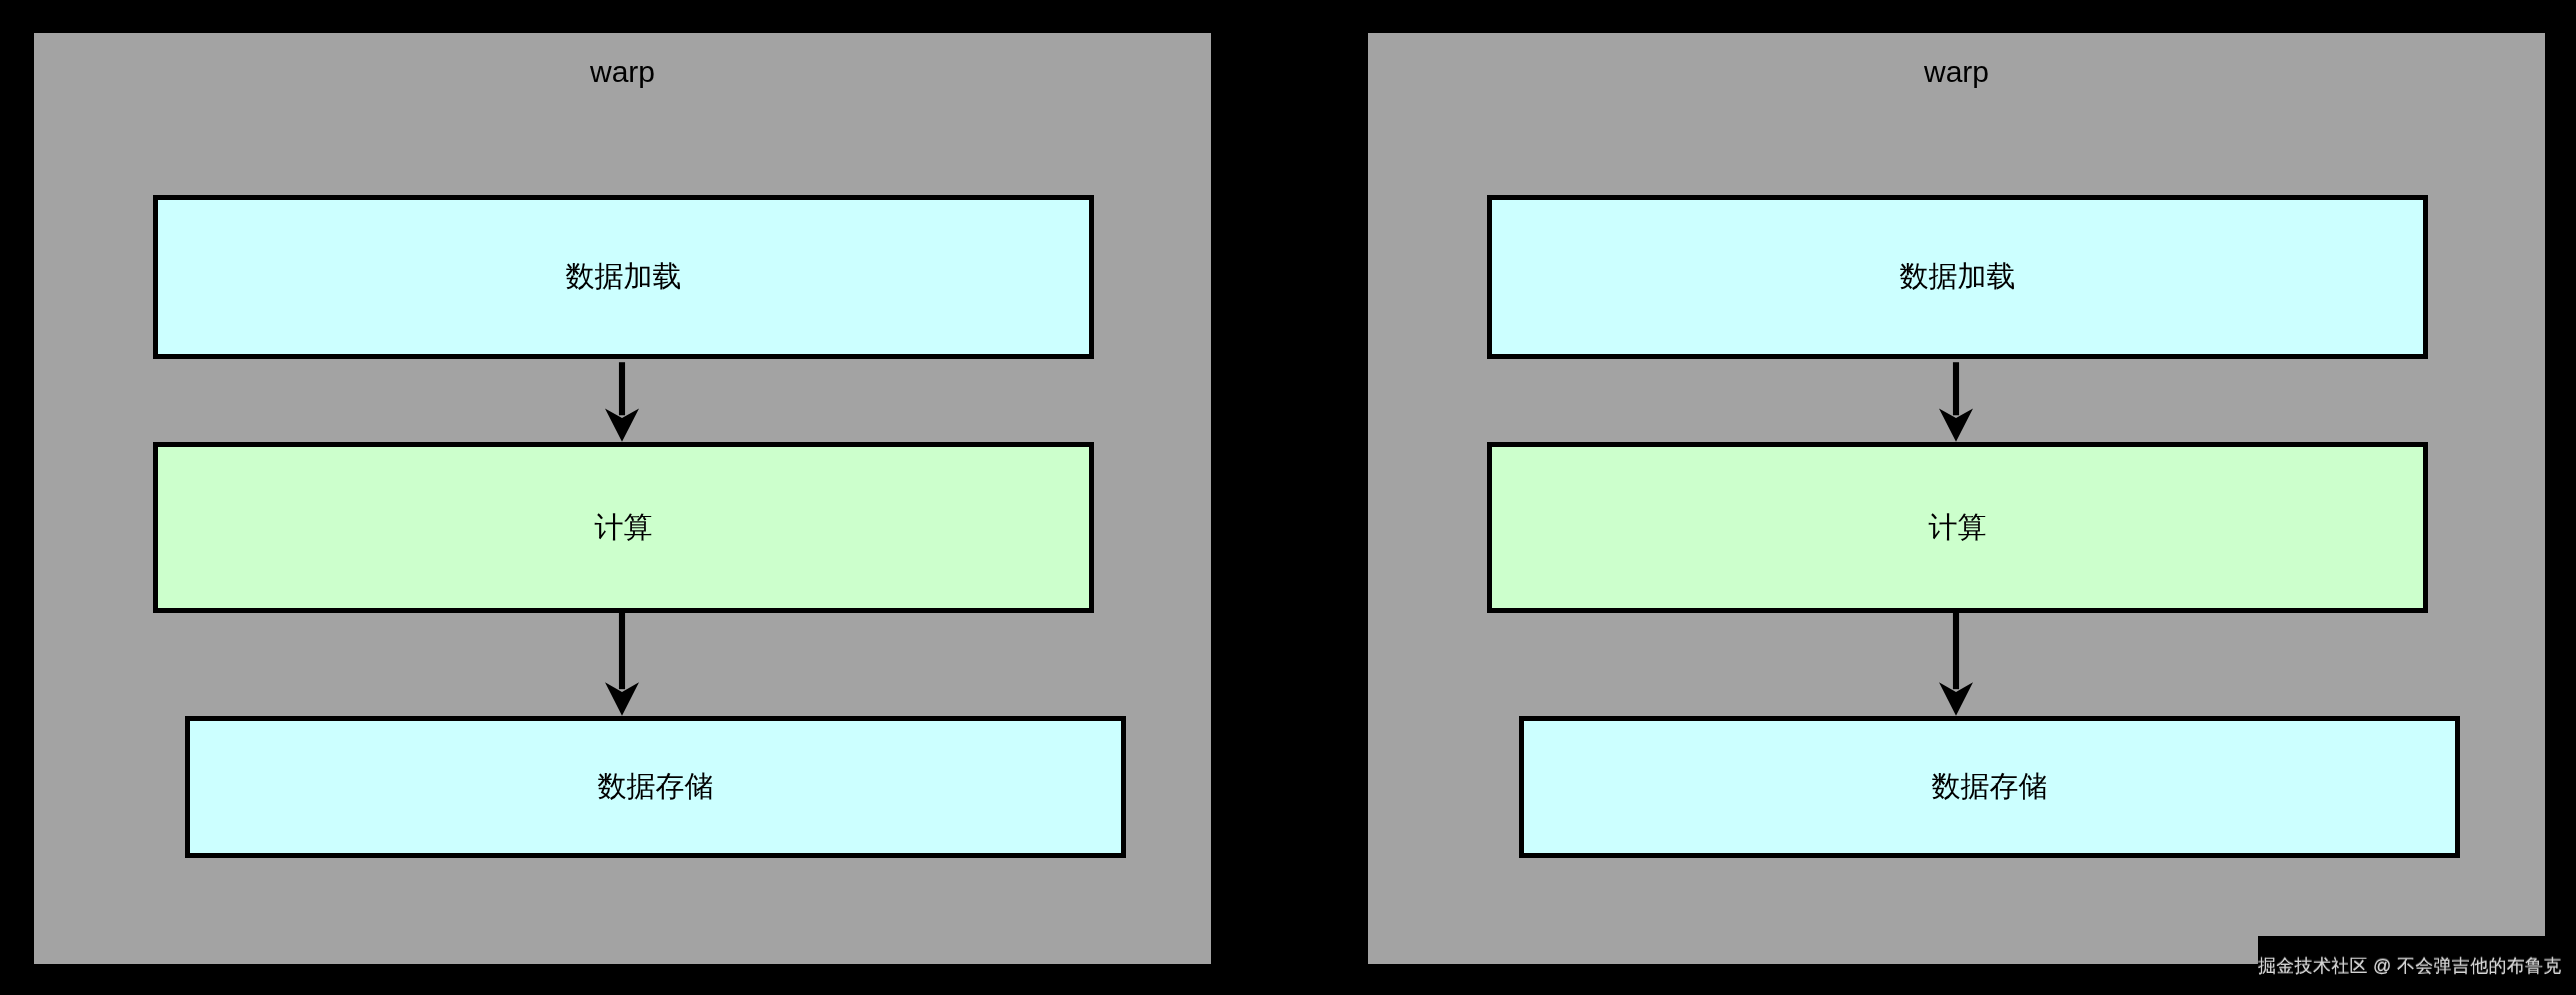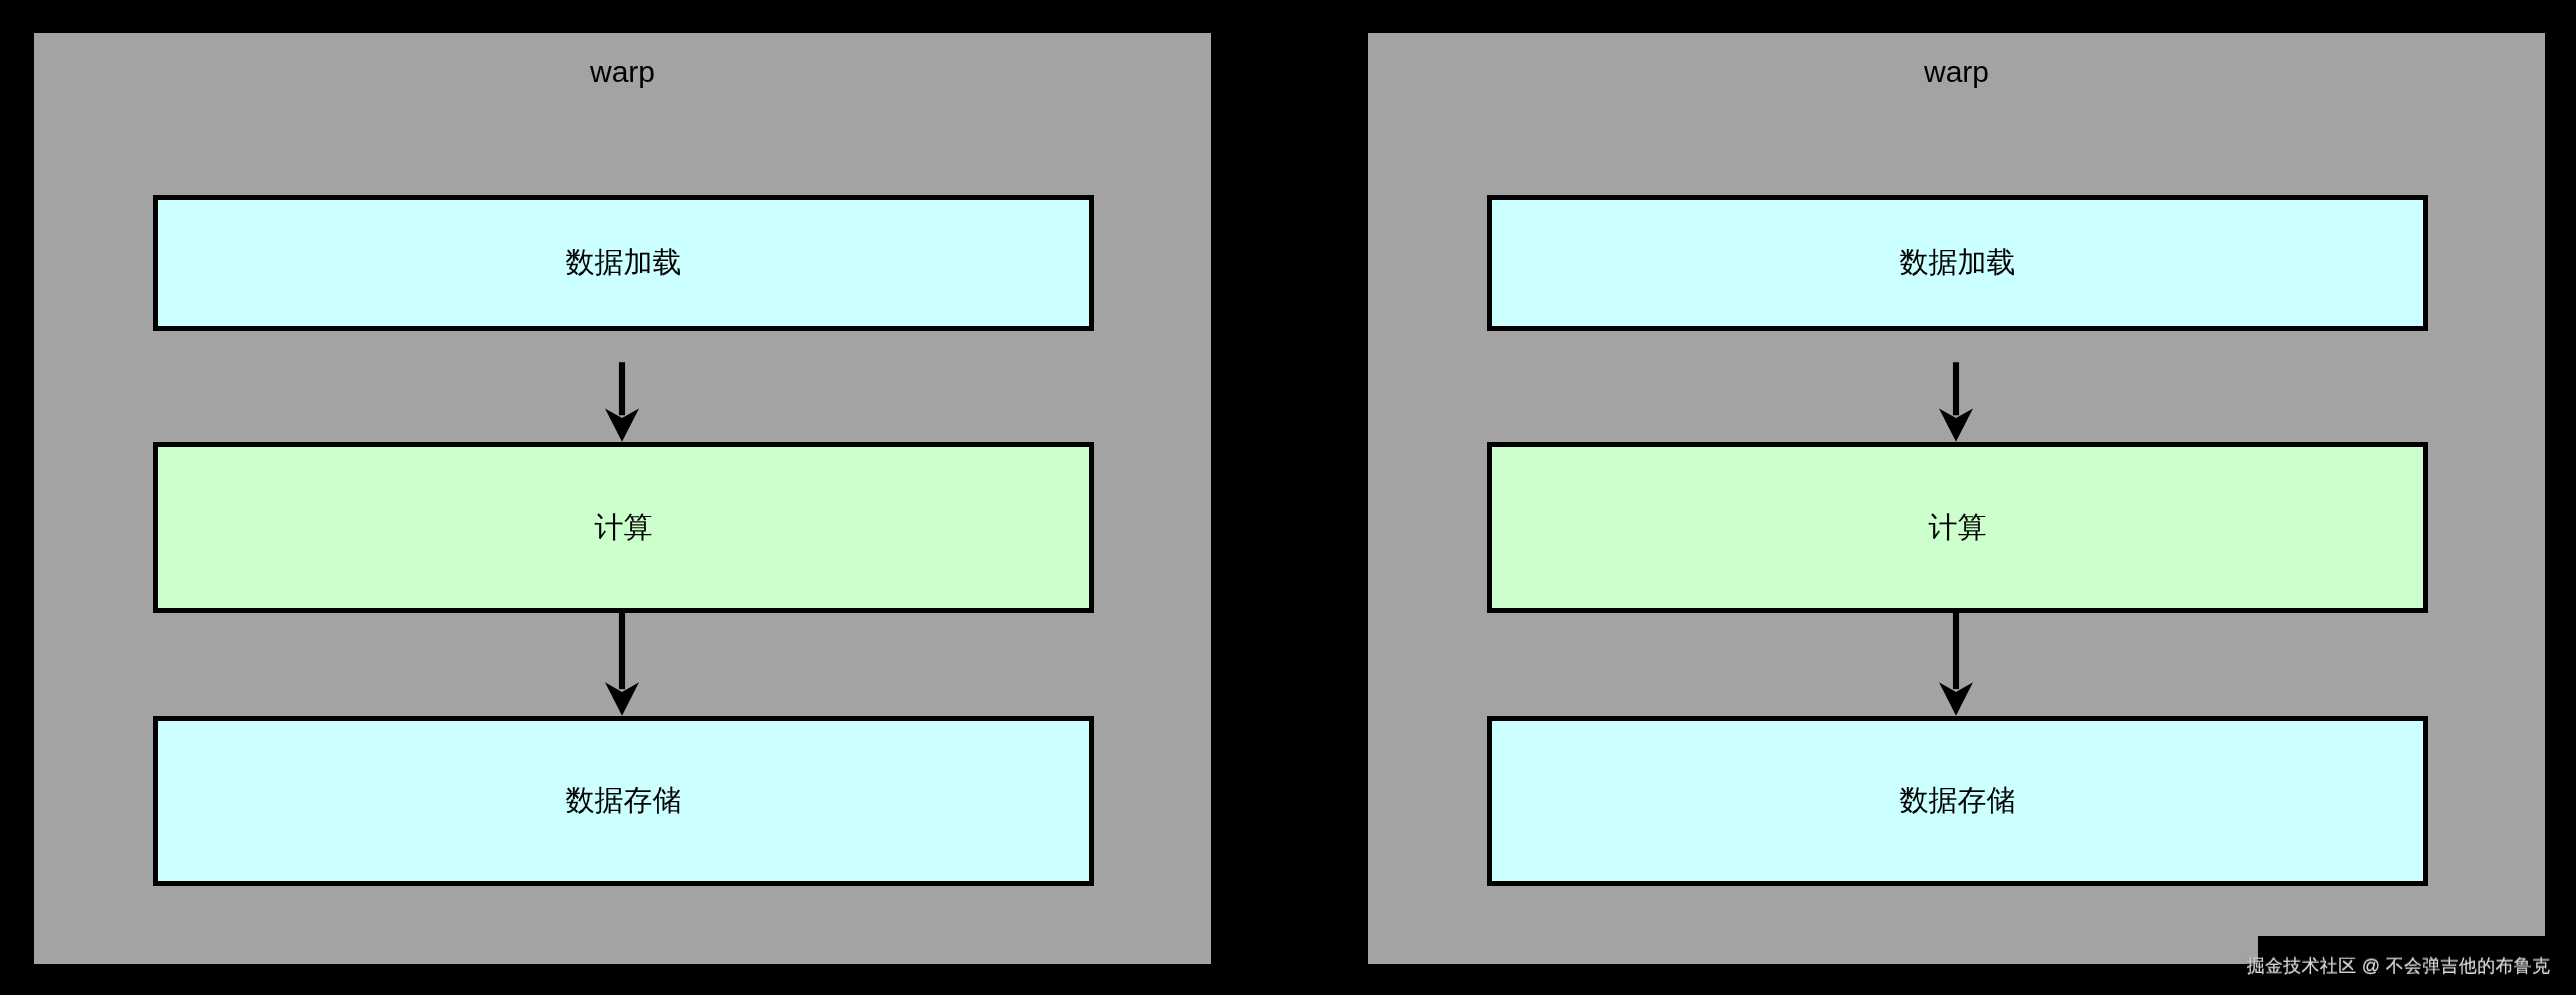--- a/index.html
+++ b/index.html
@@ -15,31 +15,31 @@
   .panel-right{left:1368px;}
   .panel-title{
     position:absolute;top:22px;left:0;right:0;text-align:center;
     font-size:30px;line-height:33px;color:#000;font-weight:400;
   }
   .node{
     position:absolute;left:119px;width:941px;box-sizing:border-box;
     border:5.5px solid #000;display:flex;align-items:center;justify-content:center;
     font-size:29px;color:#000;
   }
-  .node-1{top:162px;height:136px;}
+  .node-1{top:162px;height:164px;}
   .node-2{top:409px;height:171px;}
-  .node-3{top:683px;height:170px;}
+  .node-3{top:683px;height:142px;margin-left:32px;}
   .arrow{position:absolute;left:571px;width:34px;}
   .arrow-1{top:329px;height:80px;}
   .arrow-2{top:579px;height:104px;}
   .arrow svg{display:block;width:100%;height:100%;}
   .watermark-box{
     position:absolute;left:2258px;top:936px;width:318px;height:59px;
     background:#000;box-sizing:border-box;
-    display:flex;align-items:center;justify-content:center;padding-right:37px;
+    display:flex;align-items:center;justify-content:flex-start;padding-right:37px;
   }
   .watermark-text{
     font-size:18px;letter-spacing:0.3px;white-space:nowrap;color:#d4d4d4;
     text-shadow:0 -1.4px 0.7px rgba(255,255,255,0.4), 0 2.1px 2.7px rgba(0,0,0,0.95);
   }
 </style>
 </head>
 <body>
 
 <div class="panel panel-left">

